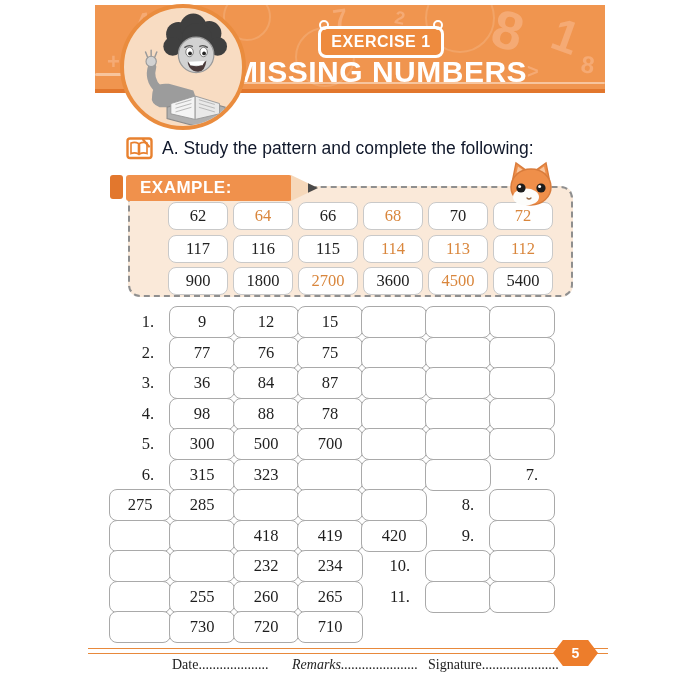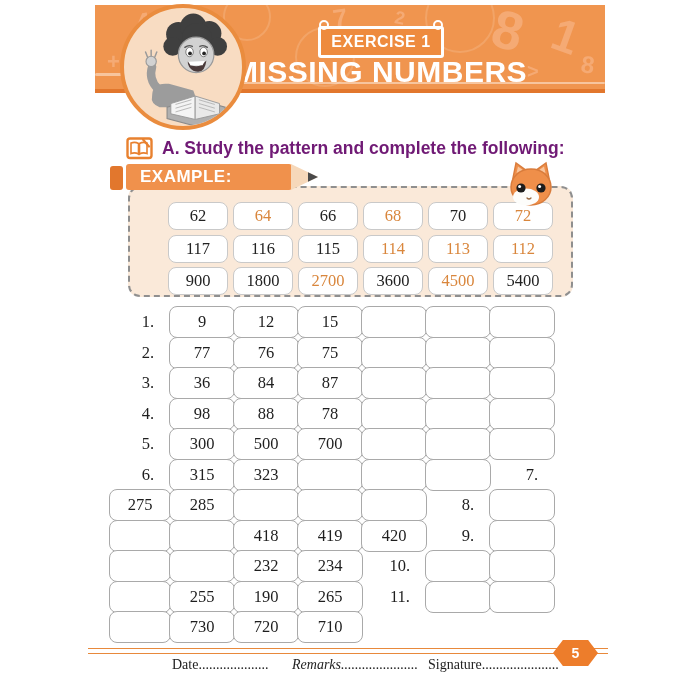--- a/index.html
+++ b/index.html
@@ -15,47 +15,47 @@
     background: #F0954F; border-bottom: 4px solid #E2772D; overflow: hidden;
   }
   .wm { position: absolute; color: #F5AA74; font-weight: bold; line-height: 1;
         font-family: "Liberation Sans", sans-serif; user-select: none; }
   .ring { position: absolute; border: 2px solid rgba(255,255,255,0.14); border-radius: 50%; }
   .swoosh { position: absolute; background: rgba(255,255,255,0.45); height: 2.5px; border-radius: 2px; }
   .s1 { left: 0; top: 68px; width: 32px; }
   .s2 { left: 145px; bottom: 5px; right: 0; }
   .sign {
     position: absolute; left: 223px; top: 21px; width: 126px; height: 32px;
-    background: #EE8B3E; border: 3px solid #fff; border-radius: 3px;
+    background: #EE8B3E; border: 3px solid #fff; border-radius: 8px;
     display: flex; align-items: center; justify-content: center;
     color: #fff; font-size: 16px; font-weight: bold; letter-spacing: 0.5px;
   }
   .hook { position: absolute; top: -9px; width: 10px; height: 10px;
           border: 2px solid #fff; border-radius: 50%; }
   .hook-l { left: -2px; } .hook-r { right: -2px; }
   .title {
     position: absolute; left: 60px; right: 0; top: 50px; text-align: center;
     color: #fff; font-size: 30px; font-weight: bold; letter-spacing: 0.5px;
   }
   
   .boy-circle {
     position: absolute; left: 120px; top: 4px; width: 126px; height: 126px;
     background: #F8DCC2; border: 4px solid #EA8C3E; border-radius: 50%;
     overflow: hidden; z-index: 3;
   }
   
   .instruction { position: absolute; left: 126px; top: 136px; display: flex; align-items: center; }
-  .insttext { color: #701a75; font-size: 17.5px; font-weight: bold; margin-left: 9px; }
+  .insttext { color: #0f172a; font-size: 17.5px; font-weight: normal; margin-left: 9px; }
   
   .example-box {
     position: absolute; left: 128px; top: 186px; width: 445px; height: 111px;
     background: #FAE9D9; border: 2px dashed #8F8F8F; border-radius: 12px;
   }
   .pencil { position: absolute; left: -20px; top: -13px; height: 15px;
-            display: flex; align-items: flex-end; z-index: 2; }
+            display: flex; align-items: flex-start; z-index: 2; }
   .eraser { width: 13px; height: 24px; background: #E2772D; border-radius: 3px; margin-right: 3px; }
   .pbody  { width: 166px; height: 26px; background: #F0914C; border-radius: 3px;
             color: #fff; font-size: 17px; font-weight: bold; letter-spacing: 0.5px;
             padding-left: 14px; line-height: 25px; }
   .ptip { margin-left: -1px; }
   .cat { position: absolute; right: 16px; top: -28px; z-index: 2; }
   .ex-grid {
     display: grid; grid-template-columns: repeat(6, 60px); column-gap: 5px;
     grid-auto-rows: 28px; row-gap: 4.5px; margin: 14px 0 0 38px;
   }
@@ -265,21 +265,21 @@
       <div class="cell"></div>
       <div class="cell"></div>
       <div class="cell"></div>
       <div class="cell">232</div>
       <div class="cell">234</div>
       <div class="row-label">10.</div>
       <div class="cell"></div>
       <div class="cell"></div>
       <div class="cell"></div>
       <div class="cell">255</div>
-      <div class="cell">190</div>
+      <div class="cell">260</div>
       <div class="cell">265</div>
       <div class="row-label">11.</div>
       <div class="cell"></div>
       <div class="cell"></div>
       <div class="cell"></div>
       <div class="cell">730</div>
       <div class="cell">720</div>
       <div class="cell">710</div>
     </div>
 

